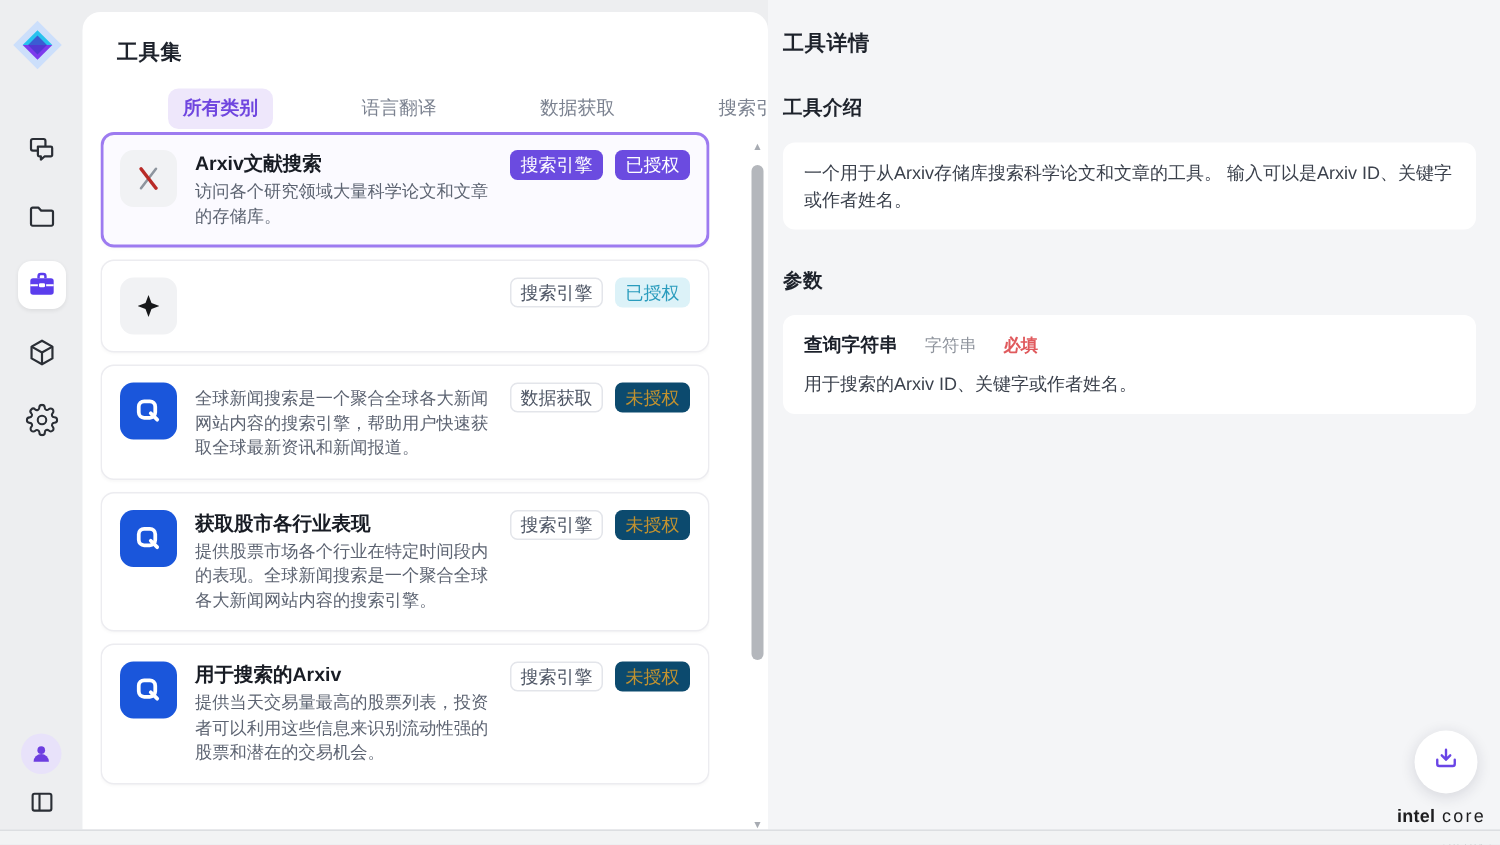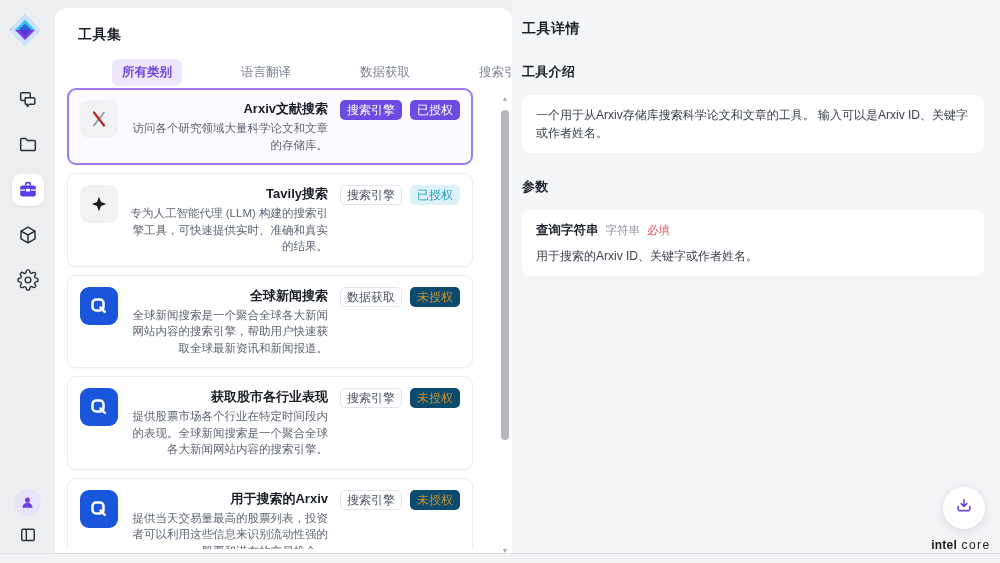--- a/index.html
+++ b/index.html
@@ -29,21 +29,21 @@
   .tab.active { background:#eee7fb; color:#6f46df; font-weight:bold; }
   .cards { position:absolute; left:12px; top:80px; width:406px; bottom:4px;
     display:flex; flex-direction:column; gap:8px; overflow:hidden; }
   .card { background:#fff; border:1px solid #ececf0; border-radius:9px;
     padding:11px 12px; display:flex; gap:12px; cursor:pointer;
     box-shadow:0 1px 2px rgba(20,20,40,.03); flex:none; }
   .card.selected { border:2px solid #9d7bf0; background:#fbfaff; padding:10px 11px; }
   .tool-ico { width:38px; height:38px; border-radius:9px; background:#f1f2f4;
     display:grid; place-items:center; flex:none; }
   .tool-ico.blue { background:#1a56db; }
-  .card-body { flex:1; min-width:0; max-width:252px;text-align:right; }
+  .card-body { flex:1; min-width:0; max-width:252px; }
   .card-title { font-size:13px; font-weight:bold; color:#181c24; line-height:17px; }
   .card-desc { font-size:11.5px; color:#5d6472; line-height:16.5px; margin-top:3px; }
   .badges { display:flex; gap:8px; align-items:flex-start; margin-left:auto; flex:none; }
   .badge { font-size:12px; line-height:1; padding:4px 7px; border-radius:5px; white-space:nowrap; }
   .b-solid   { background:#6b4be0; color:#fff; }
   .b-outline { background:#fff; border:1px solid #e3e5ea; color:#4d5564; padding:3px 6px; }
   .b-teal    { background:#dcf2f8; color:#2a9cbd; }
   .b-warn    { background:#0c4a6e; color:#c2922f; }
   
   .sb { position:absolute; right:2px; top:86px; width:10px; height:462px; }
@@ -52,24 +52,24 @@
   .sb-up { top:0; } .sb-down { bottom:0; }
   .sb-thumb { position:absolute; left:1px; top:16px; width:8px; height:330px;
     background:#b4b7bc; border-radius:4px; cursor:pointer; }
   
   .detail { position:absolute; left:512px; top:0; width:488px; height:553px;
     background:#f4f5f7; padding:20px 16px 0 10px; }
   .detail-title { font-size:14px; font-weight:bold; letter-spacing:.5px; }
   .sect-h { font-size:13px; font-weight:bold; margin-top:25px; letter-spacing:.3px; }
   .white-box { background:#fff; border-radius:8px; margin-top:14px; padding:11px 14px;
     font-size:12px; color:#3b414c; line-height:1.5; }
-  .param-row { display:flex; align-items:baseline; gap:7px; }
+  .param-row { display:flex; align-items:baseline; gap:18px; }
   .param-name { font-size:12.5px; font-weight:bold; color:#1c212b; }
   .param-type { font-size:11.5px; color:#8e939c; }
-  .param-req  { font-size:11.5px; color:#e05a5d; }
+  .param-req  { font-size:11.5px; color:#e05a5d;font-weight:bold; }
   .param-desc { font-size:12px; color:#3b414c; margin-top:7px; }
   
   .fab { position:absolute; left:943px; top:487px; width:42px; height:42px; border-radius:50%;
     background:#fff; box-shadow:0 2px 10px rgba(30,30,60,.14); display:grid; place-items:center; cursor:pointer; }
   .brand { position:absolute; left:926px; top:535px; width:70px; text-align:center; color:#1d1d1f; }
   .brand .i { font-size:12px; font-weight:bold; letter-spacing:.2px; }
   .brand .c { font-size:12px; letter-spacing:1.5px; font-weight:normal; }
   .brand .u { display:inline-block; margin-left:34px; margin-top:1px; font-size:6px; letter-spacing:1px;
     color:#9b9ea4; border:1px solid #d4d6da; border-radius:2px; padding:0 3px; text-transform:uppercase; }
   .bottom-strip { position:absolute; left:0; top:553px; width:1000px; height:10px;
@@ -160,38 +160,33 @@
           <span class="badge b-solid">搜索引擎</span>
           <span class="badge b-solid">已授权</span>
         </div>
       </div>
       <div class="card">
         <div class="tool-ico">
           <svg width="20" height="20" viewBox="0 0 22 22">
             <polygon points="11,3 13.2,8.8 19,11 13.2,13.2 11,19 8.8,13.2 3,11 8.8,8.8" fill="#17181a"></polygon>
           </svg>
         </div>
-        <div class="card-body">
-          <div class="card-title">Tavily搜索</div>
-          <div class="card-desc">专为人工智能代理 (LLM) 构建的搜索引擎工具，可快速提供实时、准确和真实的结果。</div>
-        </div>
         <div class="badges">
           <span class="badge b-outline">搜索引擎</span>
           <span class="badge b-teal">已授权</span>
         </div>
       </div>
       <div class="card">
         <div class="tool-ico blue">
           <svg width="22" height="22" viewBox="0 0 22 22">
             <rect x="4.5" y="4.5" width="11" height="11" rx="3.6" fill="none" stroke="#fff" stroke-width="2.5"></rect>
             <line x1="12.5" y1="12.5" x2="16.8" y2="16.8" stroke="#fff" stroke-width="2.5" stroke-linecap="round"></line>
           </svg>
         </div>
         <div class="card-body">
-          <div class="card-title">全球新闻搜索</div>
           <div class="card-desc">全球新闻搜索是一个聚合全球各大新闻网站内容的搜索引擎，帮助用户快速获取全球最新资讯和新闻报道。</div>
         </div>
         <div class="badges">
           <span class="badge b-outline">数据获取</span>
           <span class="badge b-warn">未授权</span>
         </div>
       </div>
       <div class="card">
         <div class="tool-ico blue">
           <svg width="22" height="22" viewBox="0 0 22 22">

